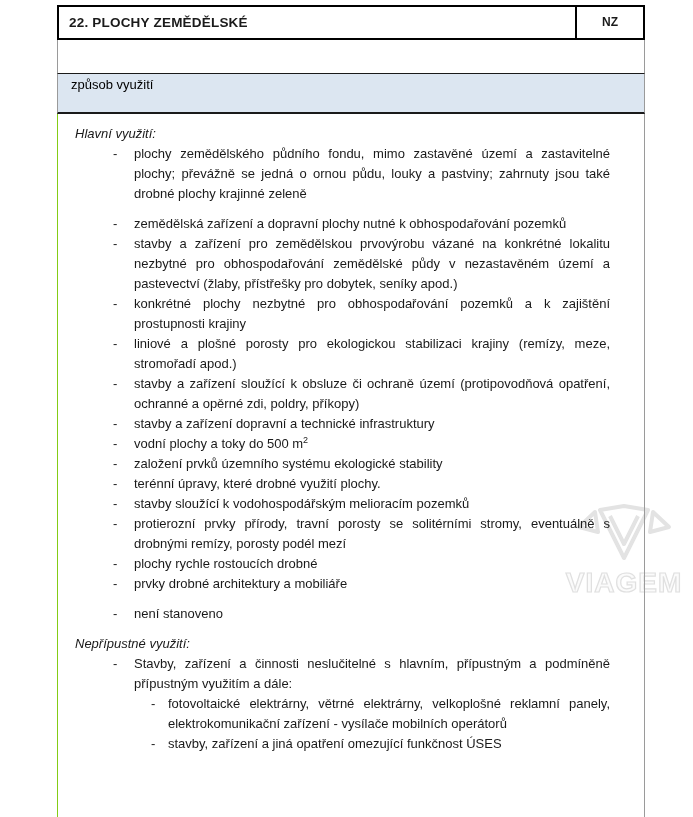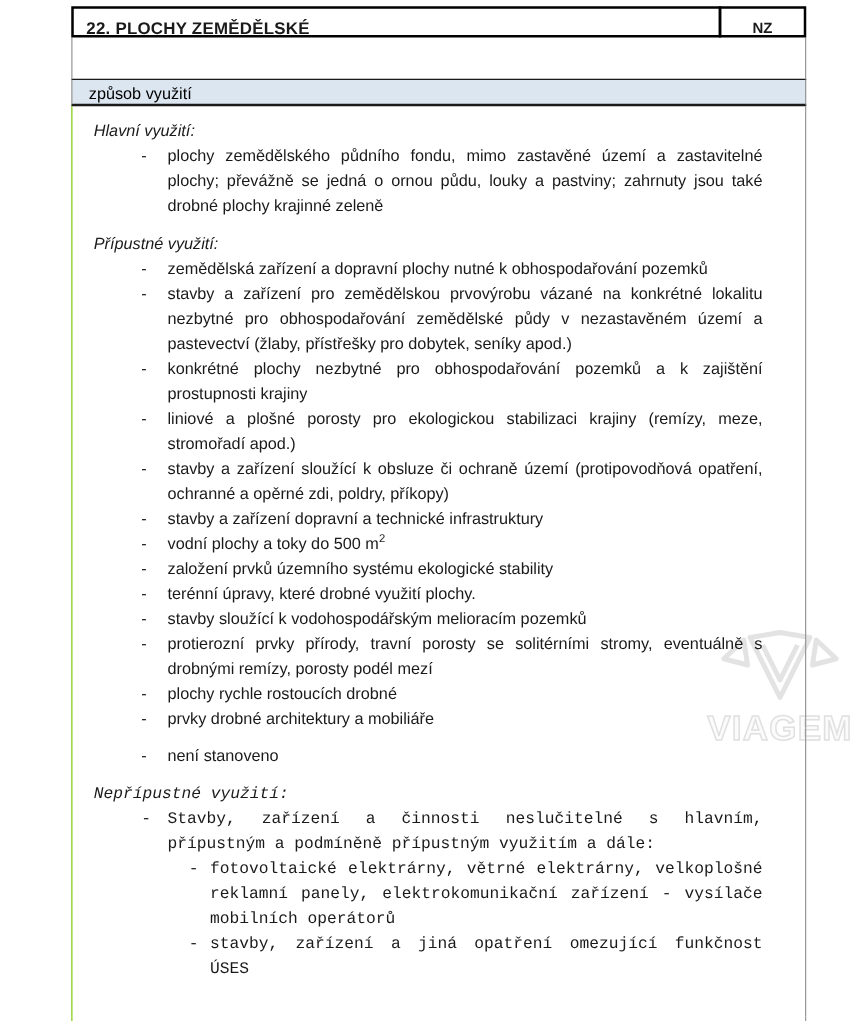--- a/index.html
+++ b/index.html
@@ -24,21 +24,21 @@
   }
 
   
   .doc {
     position: absolute;
     left: 57px;
     top: 5px;
     width: 588px;
   }
 
-  .hdr-row { display: flex; height: 25px; }
+  .hdr-row { display: flex; height: 35px; }
   .hdr-title {
     flex: 1;
     border: 2px solid #000;
     font-weight: bold;
     font-size: 13.5px;
     line-height: 31px;
     padding-left: 10px;
     letter-spacing: .2px;
     background: transparent;
   }
@@ -53,21 +53,21 @@
     background: transparent;
   }
 
   .spacer-row {
     height: 33px;
     border-left: 1px solid #9a9a9a;
     border-right: 1px solid #9a9a9a;
   }
 
   .banner {
-    height: 22px;
+    height: 41px;
     background: #dce6f1;
     border-top: 1px solid #1a1a1a;
     border-bottom: 2px solid #1a1a1a;
     border-left: 1px solid #9a9a9a;
     border-right: 1px solid #9a9a9a;
     font-size: 13px;
     line-height: 21px;
     padding-left: 13px;
     color: #000;
   }
@@ -78,21 +78,21 @@
     padding: 10px 34px 12px 0;
     font-size: 13px;
     line-height: 20px;
   }
   .content-bottom {
     height: 42px;
     padding-top: 15px;
   }
 
   .group { margin-bottom: 10px; }
-  .group:last-child { margin-bottom: 16px; font-family: Liberation Mono, monospace; }
+  .group:last-child { margin-bottom: 16px; }
   .ghead {
     font-style: italic;
     margin-left: 17px;
   }
   .item { display: flex; margin-left: 55px; }
   .item .marker { flex: none; width: 21px; }
   .item .itext { flex: 1; text-align: justify; }
   .item.sub { margin-left: 93px; }
   .item.sub .marker { width: 17px; }
   sup { font-size: 9px; line-height: 0; vertical-align: super; }
@@ -129,21 +129,20 @@
 
       <div class="group">
         <div class="ghead">Hlavní využití:</div>
         <div class="item">
           <span class="marker">-</span>
           <span class="itext">plochy zemědělského půdního fondu, mimo zastavěné území a zastavitelné plochy; převážně se jedná o ornou půdu, louky a pastviny; zahrnuty jsou také drobné plochy krajinné zeleně</span>
         </div>
       </div>
 
       <div class="group">
-        <div class="ghead">Přípustné využití:</div>
 
         <div class="item">
           <span class="marker">-</span>
           <span class="itext">zemědělská zařízení a dopravní plochy nutné k obhospodařování pozemků</span>
         </div>
         <div class="item">
           <span class="marker">-</span>
           <span class="itext">stavby a zařízení pro zemědělskou prvovýrobu vázané na konkrétné lokalitu nezbytné pro obhospodařování zemědělské půdy v nezastavěném území a pastevectví (žlaby, přístřešky pro dobytek, seníky apod.)</span>
         </div>
         <div class="item">

